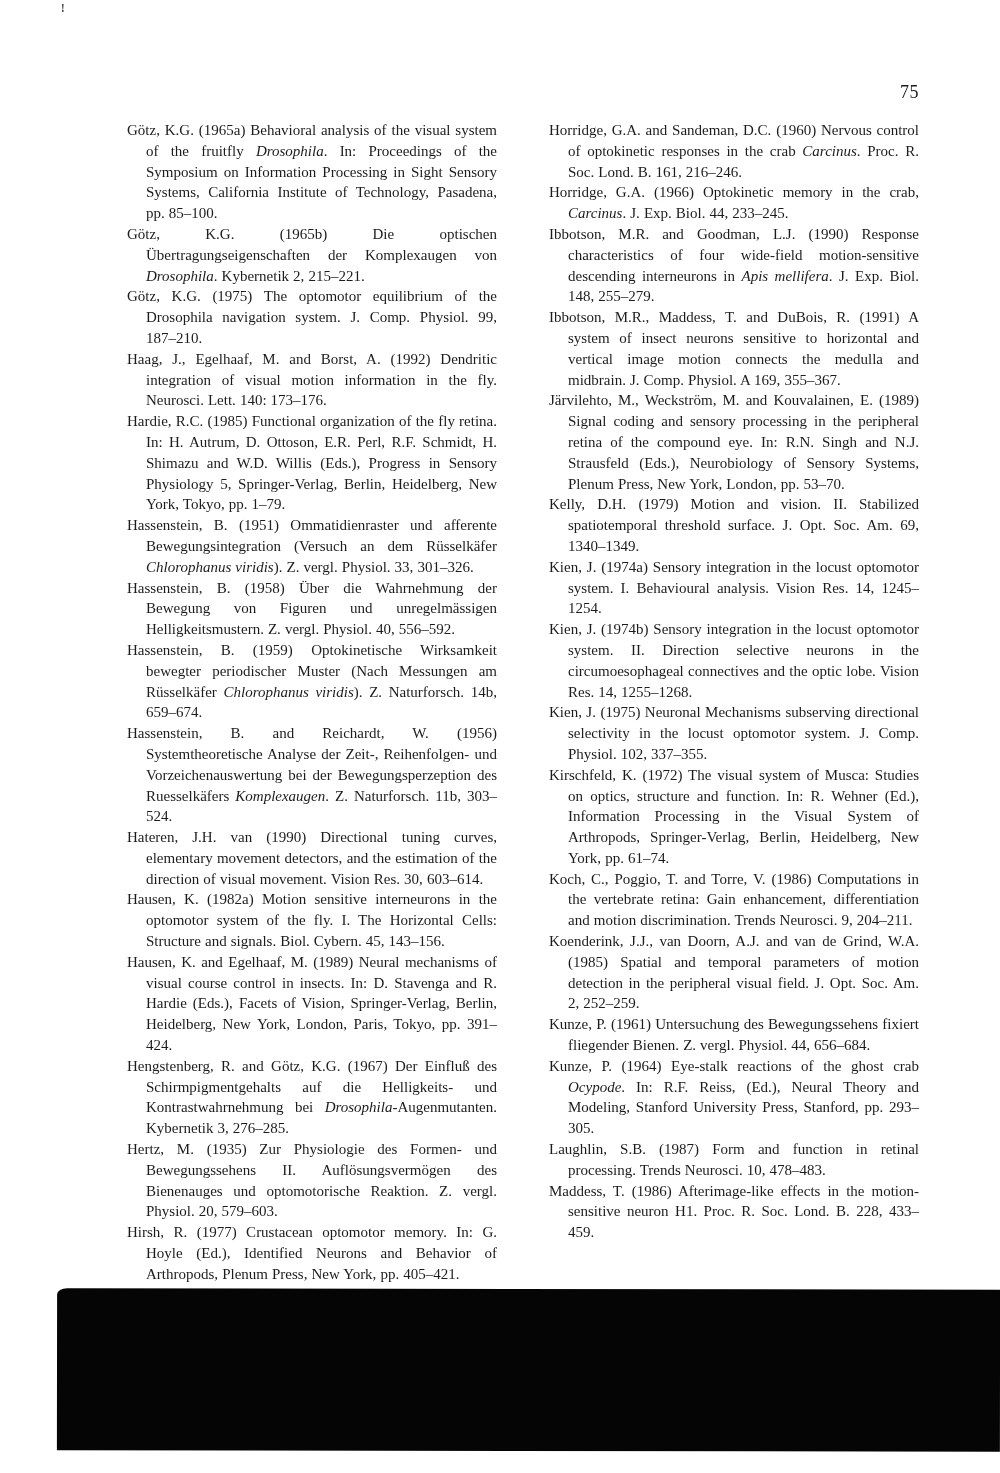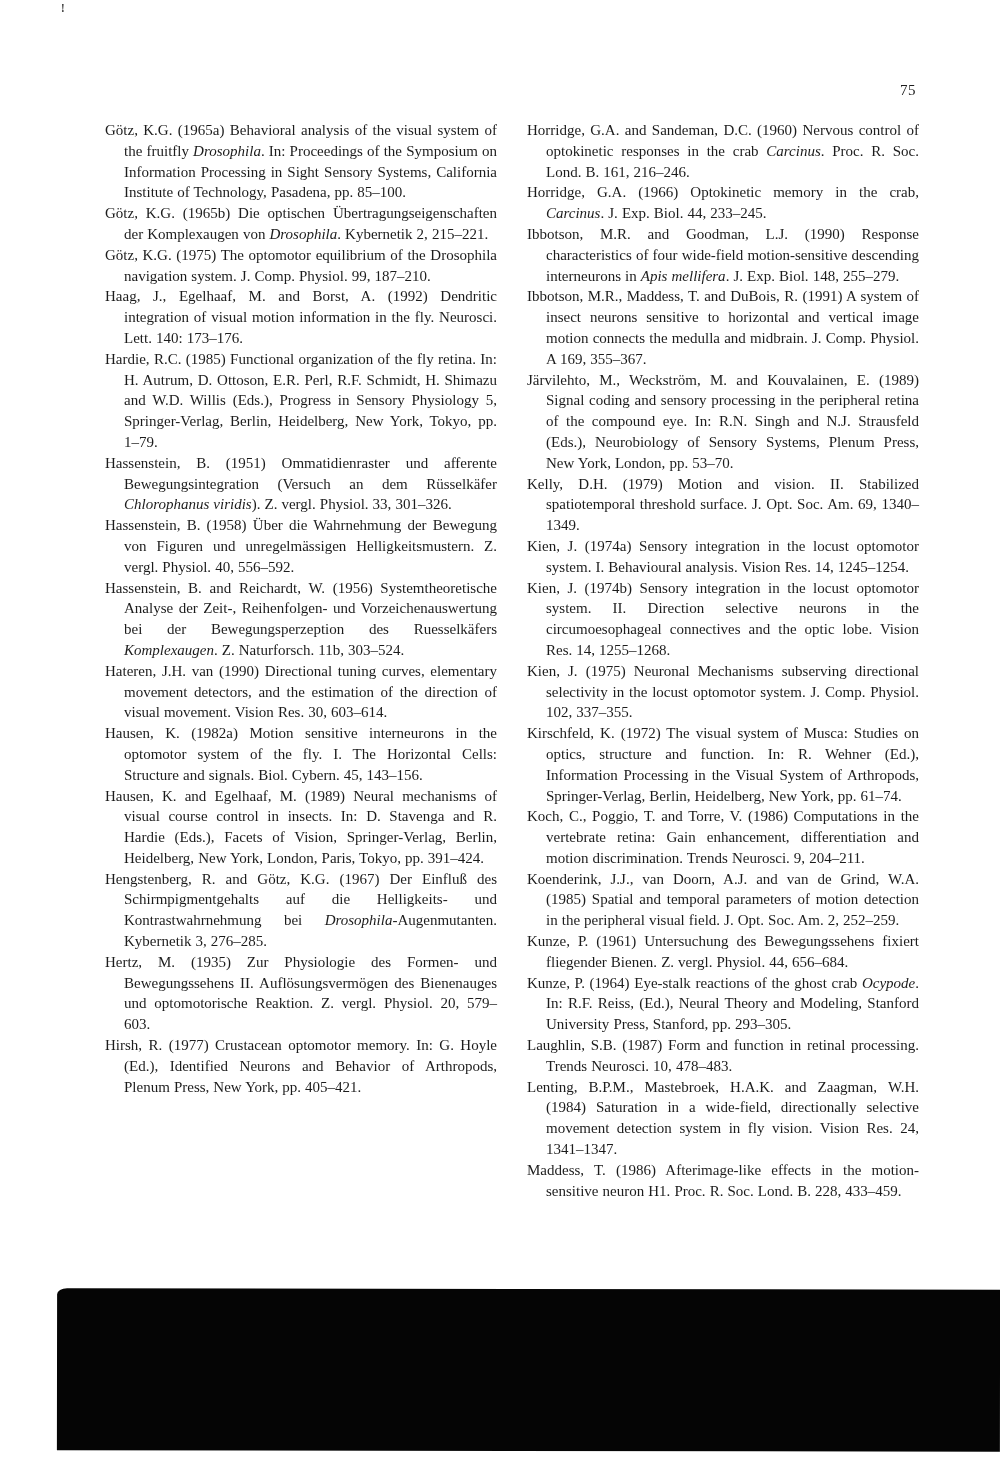--- a/index.html
+++ b/index.html
@@ -23,36 +23,37 @@
     top: 2px;
     font-size: 11px;
     font-weight: bold;
     color: #3a3a3a;
     transform: scaleY(1.1);
   }
   .page-number {
     position: absolute;
     top: 82px;
     left: 900px;
-    font-size: 15px;
+    font-size: 18px;
     letter-spacing: 0.5px;
   }
   .columns {
     position: absolute;
     left: 105px;
     top: 120px;
     width: 814px;
     display: flex;
     gap: 30px;
   }
   .col {
     width: 392px;
     font-size: 15px;
     line-height: 20.8px;
     text-align: justify;
+    margin-left: 22px;
   }
   .ref {
     margin: 0;
     padding-left: 19px;
     text-indent: -19px;
     word-spacing: 0.3px;
   }
   .ref i {
     font-style: italic;
   }
@@ -77,20 +78,21 @@
 
   <div class="columns">
     <div class="col">
         <p class="ref"><span>Götz, K.G. (1965a) Behavioral analysis of the visual system of the fruitfly </span><i>Drosophila</i><span>. In: Proceedings of the Symposium on Information Processing in Sight Sensory Systems, California Institute of Technology, Pasadena, pp. 85–100.</span></p>
         <p class="ref"><span>Götz, K.G. (1965b) Die optischen Übertragungseigenschaften der Komplexaugen von </span><i>Drosophila</i><span>. Kybernetik 2, 215–221.</span></p>
         <p class="ref"><span>Götz, K.G. (1975) The optomotor equilibrium of the Drosophila navigation system. J. Comp. Physiol. 99, 187–210.</span></p>
         <p class="ref"><span>Haag, J., Egelhaaf, M. and Borst, A. (1992) Dendritic integration of visual motion information in the fly. Neurosci. Lett. 140: 173–176.</span></p>
         <p class="ref"><span>Hardie, R.C. (1985) Functional organization of the fly retina. In: H. Autrum, D. Ottoson, E.R. Perl, R.F. Schmidt, H. Shimazu and W.D. Willis (Eds.), Progress in Sensory Physiology 5, Springer-Verlag, Berlin, Heidelberg, New York, Tokyo, pp. 1–79.</span></p>
         <p class="ref"><span>Hassenstein, B. (1951) Ommatidienraster und afferente Bewegungsintegration (Versuch an dem Rüsselkäfer </span><i>Chlorophanus viridis</i><span>). Z. vergl. Physiol. 33, 301–326.</span></p>
         <p class="ref"><span>Hassenstein, B. (1958) Über die Wahrnehmung der Bewegung von Figuren und unregelmässigen Helligkeitsmustern. Z. vergl. Physiol. 40, 556–592.</span></p>
+        <p class="ref"><span>Hassenstein, B. (1959) Optokinetische Wirksamkeit bewegter periodischer Muster (Nach Messungen am Rüsselkäfer </span><i>Chlorophanus viridis</i><span>). Z. Naturforsch. 14b, 659–674.</span></p>
         <p class="ref"><span>Hassenstein, B. and Reichardt, W. (1956) Systemtheoretische Analyse der Zeit-, Reihenfolgen- und Vorzeichenauswertung bei der Bewegungsperzeption des Ruesselkäfers </span><i>Komplexaugen</i><span>. Z. Naturforsch. 11b, 303–524.</span></p>
         <p class="ref"><span>Hateren, J.H. van (1990) Directional tuning curves, elementary movement detectors, and the estimation of the direction of visual movement. Vision Res. 30, 603–614.</span></p>
         <p class="ref"><span>Hausen, K. (1982a) Motion sensitive interneurons in the optomotor system of the fly. I. The Horizontal Cells: Structure and signals. Biol. Cybern. 45, 143–156.</span></p>
         <p class="ref"><span>Hausen, K. and Egelhaaf, M. (1989) Neural mechanisms of visual course control in insects. In: D. Stavenga and R. Hardie (Eds.), Facets of Vision, Springer-Verlag, Berlin, Heidelberg, New York, London, Paris, Tokyo, pp. 391–424.</span></p>
         <p class="ref"><span>Hengstenberg, R. and Götz, K.G. (1967) Der Einfluß des Schirmpigmentgehalts auf die Helligkeits- und Kontrastwahrnehmung bei </span><i>Drosophila</i><span>-Augenmutanten. Kybernetik 3, 276–285.</span></p>
         <p class="ref"><span>Hertz, M. (1935) Zur Physiologie des Formen- und Bewegungssehens II. Auflösungsvermögen des Bienenauges und optomotorische Reaktion. Z. vergl. Physiol. 20, 579–603.</span></p>
         <p class="ref"><span>Hirsh, R. (1977) Crustacean optomotor memory. In: G. Hoyle (Ed.), Identified Neurons and Behavior of Arthropods, Plenum Press, New York, pp. 405–421.</span></p>
       </div>
     <div class="col">
         <p class="ref"><span>Horridge, G.A. and Sandeman, D.C. (1960) Nervous control of optokinetic responses in the crab </span><i>Carcinus</i><span>. Proc. R. Soc. Lond. B. 161, 216–246.</span></p>
@@ -101,19 +103,18 @@
         <p class="ref"><span>Kelly, D.H. (1979) Motion and vision. II. Stabilized spatiotemporal threshold surface. J. Opt. Soc. Am. 69, 1340–1349.</span></p>
         <p class="ref"><span>Kien, J. (1974a) Sensory integration in the locust optomotor system. I. Behavioural analysis. Vision Res. 14, 1245–1254.</span></p>
         <p class="ref"><span>Kien, J. (1974b) Sensory integration in the locust optomotor system. II. Direction selective neurons in the circumoesophageal connectives and the optic lobe. Vision Res. 14, 1255–1268.</span></p>
         <p class="ref"><span>Kien, J. (1975) Neuronal Mechanisms subserving directional selectivity in the locust optomotor system. J. Comp. Physiol. 102, 337–355.</span></p>
         <p class="ref"><span>Kirschfeld, K. (1972) The visual system of Musca: Studies on optics, structure and function. In: R. Wehner (Ed.), Information Processing in the Visual System of Arthropods, Springer-Verlag, Berlin, Heidelberg, New York, pp. 61–74.</span></p>
         <p class="ref"><span>Koch, C., Poggio, T. and Torre, V. (1986) Computations in the vertebrate retina: Gain enhancement, differentiation and motion discrimination. Trends Neurosci. 9, 204–211.</span></p>
         <p class="ref"><span>Koenderink, J.J., van Doorn, A.J. and van de Grind, W.A. (1985) Spatial and temporal parameters of motion detection in the peripheral visual field. J. Opt. Soc. Am. 2, 252–259.</span></p>
         <p class="ref"><span>Kunze, P. (1961) Untersuchung des Bewegungssehens fixiert fliegender Bienen. Z. vergl. Physiol. 44, 656–684.</span></p>
         <p class="ref"><span>Kunze, P. (1964) Eye-stalk reactions of the ghost crab </span><i>Ocypode</i><span>. In: R.F. Reiss, (Ed.), Neural Theory and Modeling, Stanford University Press, Stanford, pp. 293–305.</span></p>
         <p class="ref"><span>Laughlin, S.B. (1987) Form and function in retinal processing. Trends Neurosci. 10, 478–483.</span></p>
-        <p class="ref"><span>Lenting, B.P.M., Mastebroek, H.A.K. and Zaagman, W.H. (1984) Saturation in a wide-field, directionally selective movement detection system in fly vision. Vision Res. 24, 1341–1347.</span></p>
         <p class="ref"><span>Maddess, T. (1986) Afterimage-like effects in the motion-sensitive neuron H1. Proc. R. Soc. Lond. B. 228, 433–459.</span></p>
       </div>
   </div>
 
   <div class="scan-bar"></div>
 </div>
 
 </body></html>

